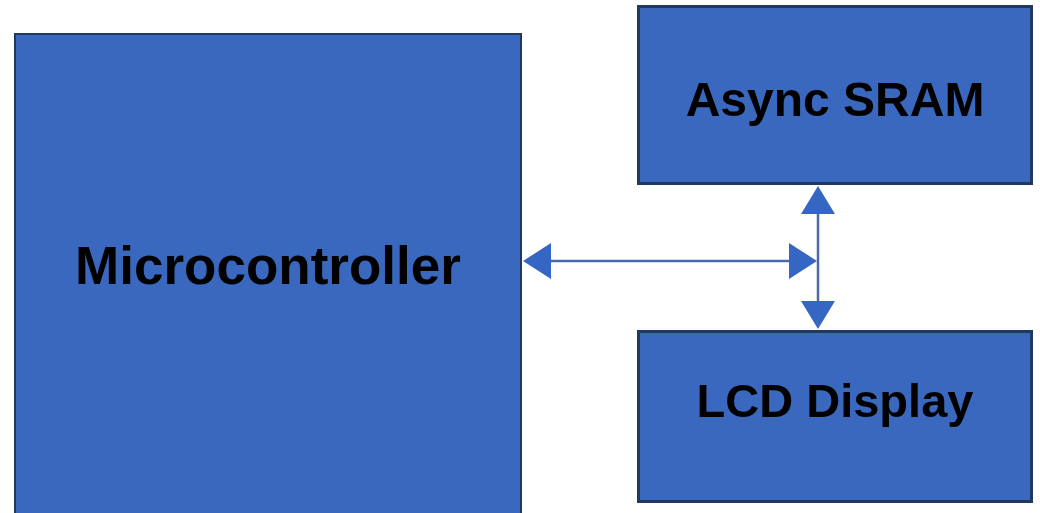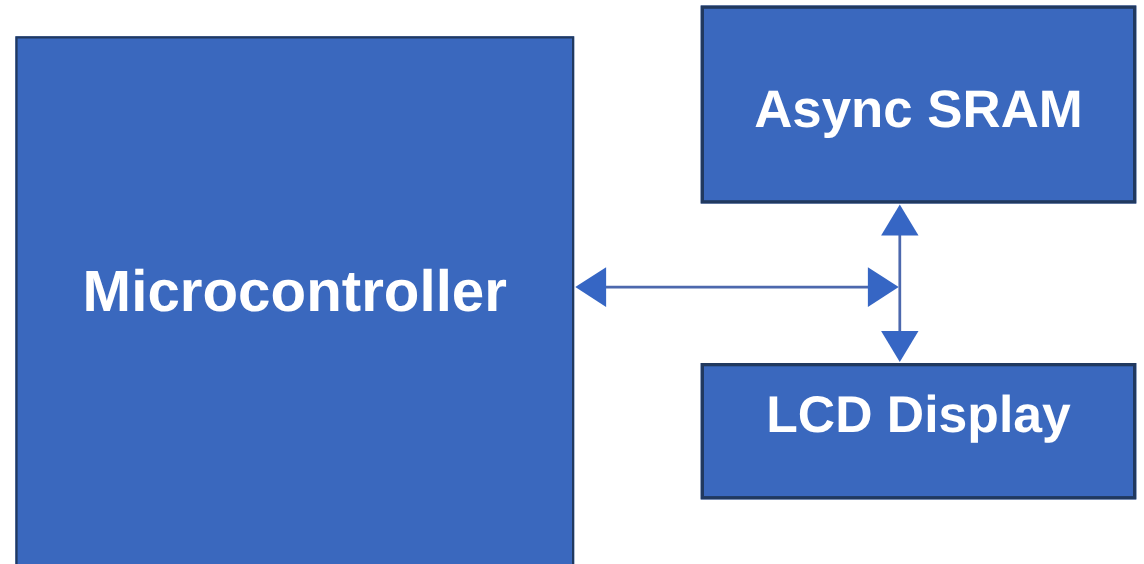--- a/index.html
+++ b/index.html
@@ -17,21 +17,21 @@
   }
   .node {
     position: absolute;
     box-sizing: border-box;
     background: #3a68be;
     border: 3px solid #21395f;
     display: flex;
     flex-direction: column;
     align-items: center;
     justify-content: center;
-    color: #ffffff;
+    color: #000000;
     font-weight: 600;
     text-align: center;
     white-space: nowrap;
   }
   .node-microcontroller {
     left: 14px;
     top: 33px;
     width: 508px;
     height: 513px;
     border-width: 2px;
@@ -51,21 +51,21 @@
     transform: translateY(5px);
   }
   .node-sram .node-label {
     display: block;
     line-height: 68px;
   }
   .node-lcd {
     left: 637px;
     top: 330px;
     width: 396px;
-    height: 124px;
+    height: 173px;
     font-size: 47px;
   }
   .node-lcd .node-label {
     transform: translateY(-16px);
   }
   svg.arrows {
     position: absolute;
     left: 0;
     top: 0;
     width: 1040px;

